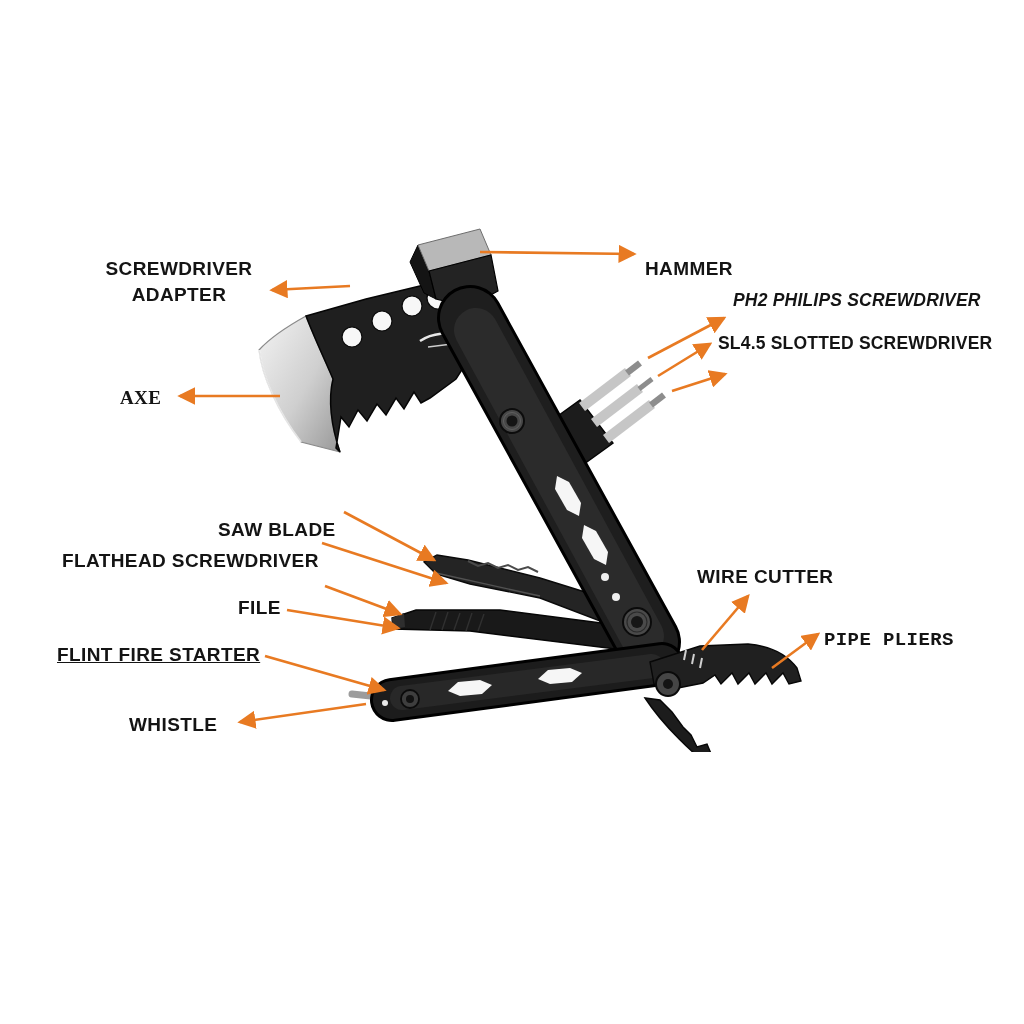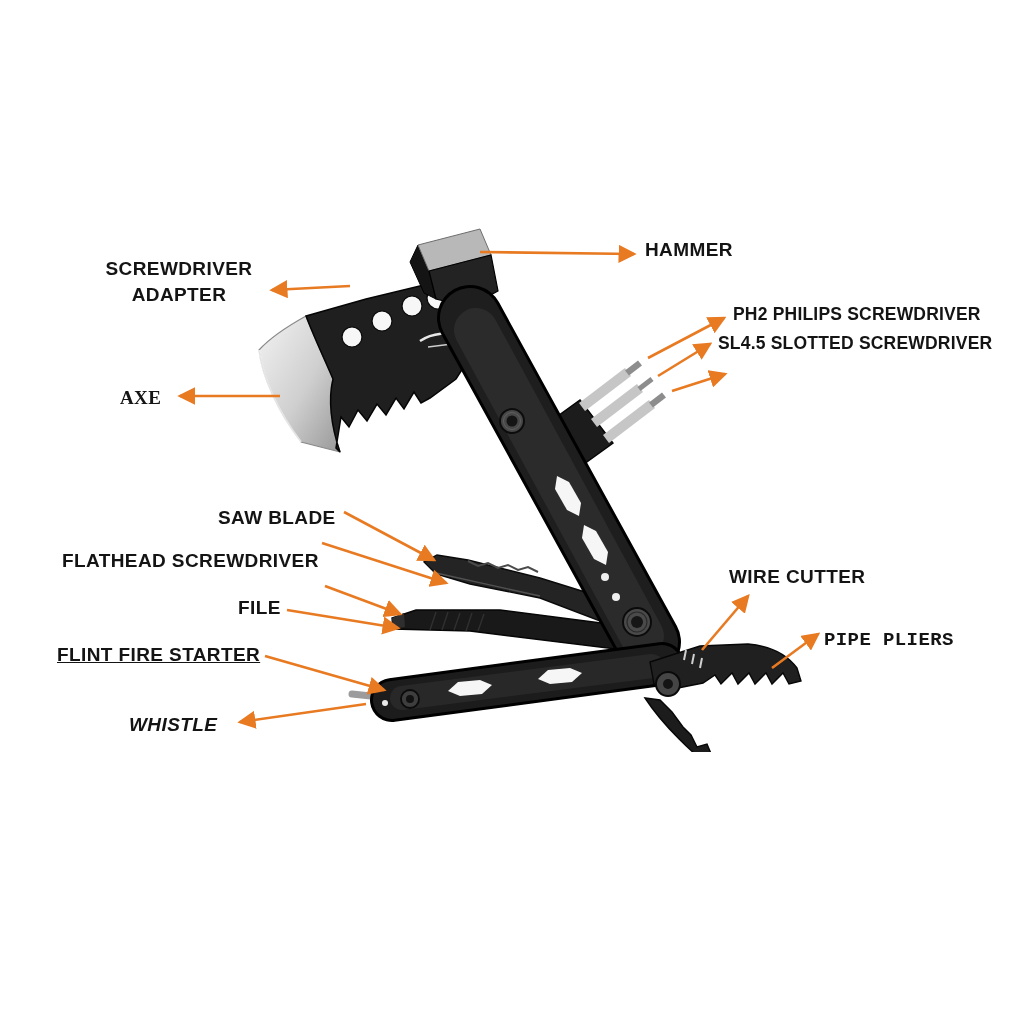--- a/index.html
+++ b/index.html
@@ -18,32 +18,32 @@
     font-weight:700;
     font-size:19px;
     line-height:1.35;
     letter-spacing:.4px;
     color:#141414;
     white-space:nowrap;
     text-transform:uppercase;
   }
   .lbl-small{font-size:17.5px;letter-spacing:.2px;}
   .lbl-screwdriver-adapter{left:90px;top:256px;width:178px;text-align:center;white-space:normal;}
-  .lbl-hammer{left:645px;top:237px;}
-  .lbl-ph2{left:733px;top:303px;}
+  .lbl-hammer{left:645px;top:256px;}
+  .lbl-ph2{left:733px;top:289px;font-style:italic;}
   .lbl-sl45{left:718px;top:332px;}
   .lbl-ph1{left:734px;top:363px;}
   .lbl-axe{left:120px;top:385px;font-family:Liberation Serif, serif;}
-  .lbl-saw-blade{left:218px;top:505px;}
+  .lbl-saw-blade{left:218px;top:517px;}
   .lbl-straight-cutter{left:132px;top:526px;}
   .lbl-flathead{left:62px;top:548px;}
   .lbl-file{left:238px;top:595px;}
   .lbl-flint{left:57px;top:642px;text-decoration:underline;}
-  .lbl-whistle{left:129px;top:712px;font-style:italic;}
-  .lbl-wire-cutter{left:697px;top:564px;margin-left:32px;}
+  .lbl-whistle{left:129px;top:712px;}
+  .lbl-wire-cutter{left:697px;top:564px;}
   .lbl-pipe-pliers{left:824px;top:628px;font-family:Liberation Mono, monospace;}
   .lbl-red-nose{left:806px;top:780px;}
 </style>
 </head>
 <body>
 
 <div class="canvas">
 
   <svg class="tool-svg" viewBox="0 0 1024 1024" aria-hidden="true">
     <defs>

